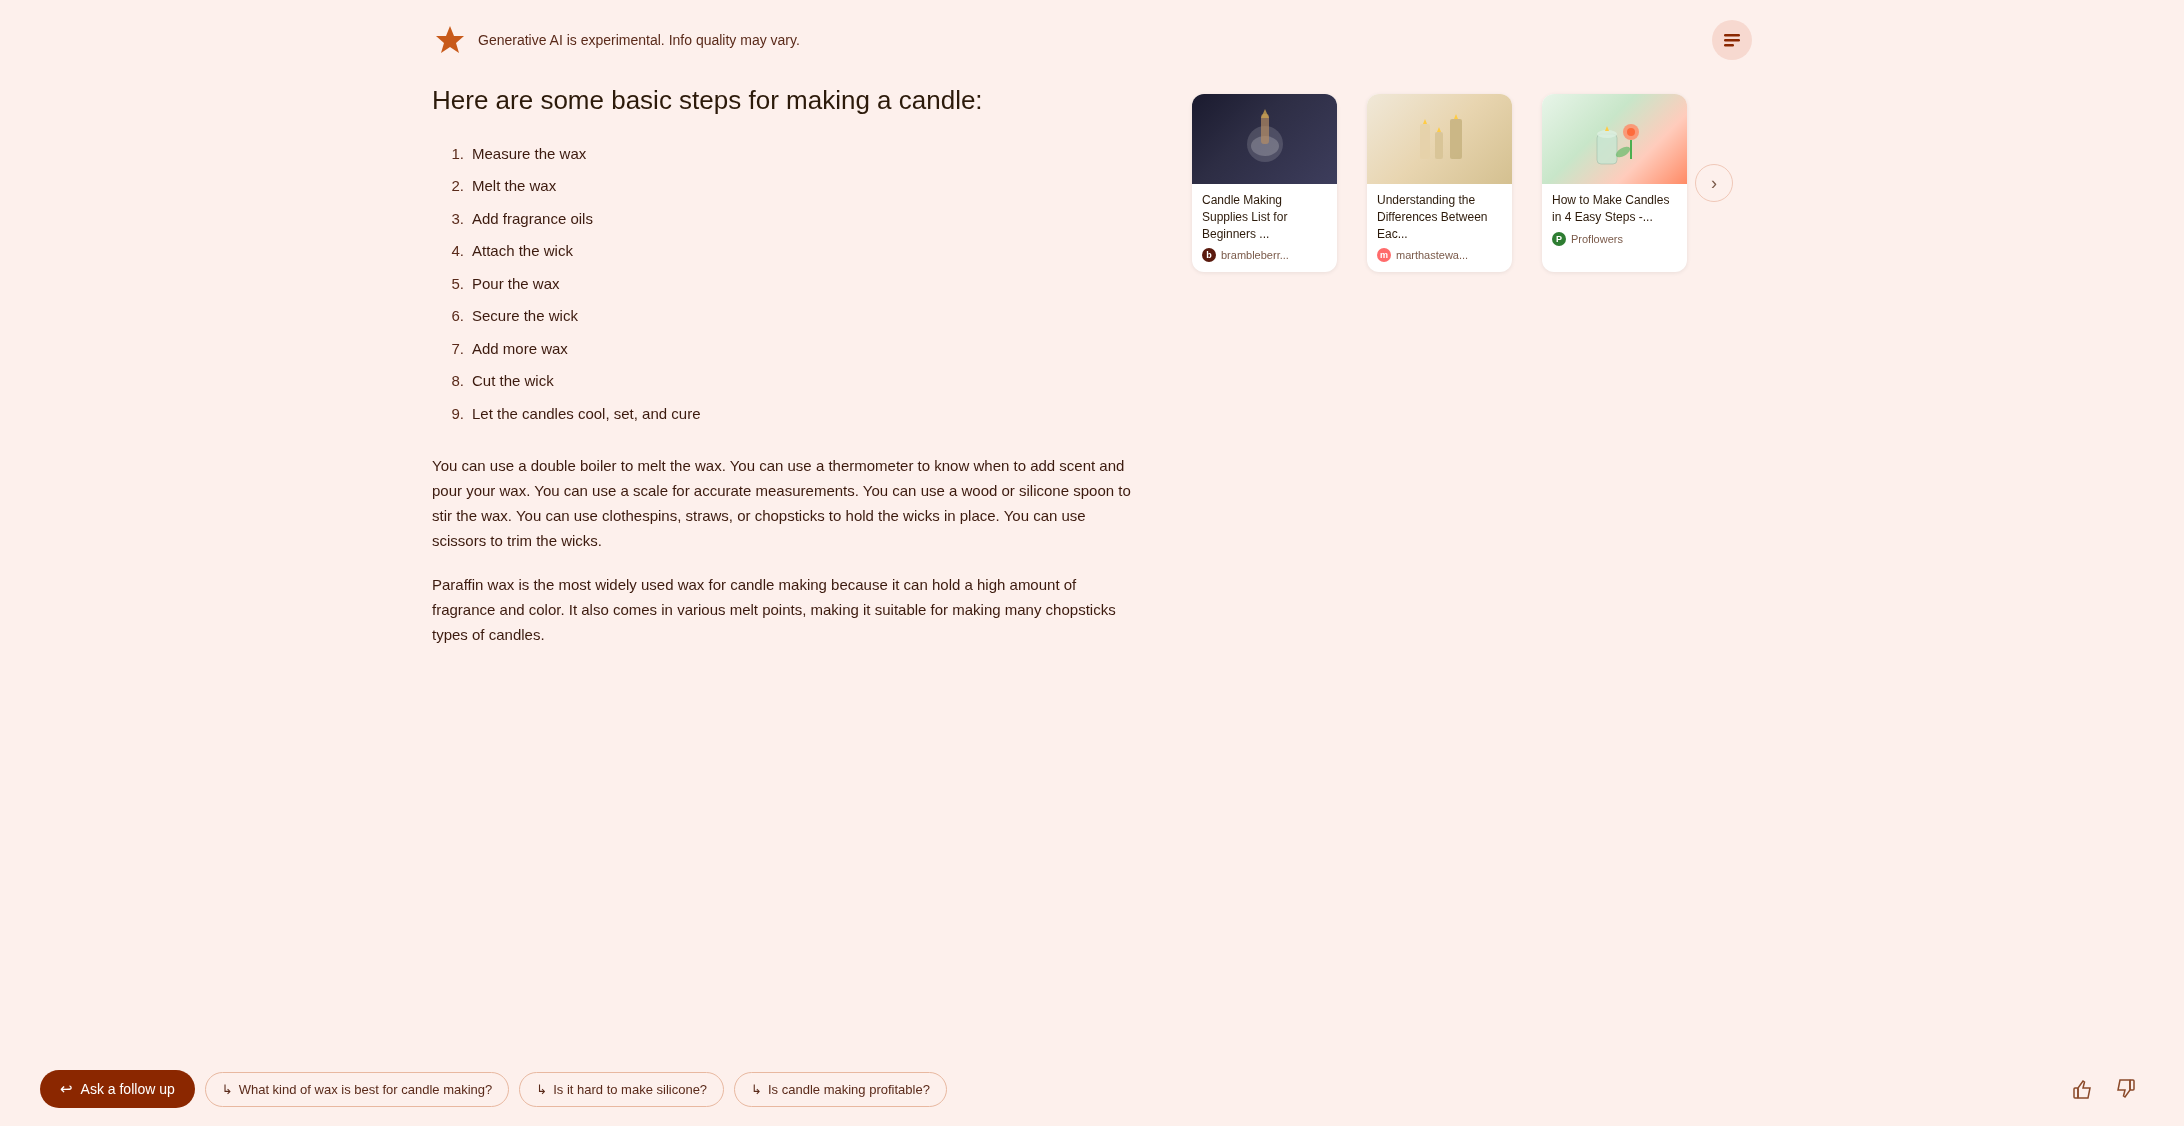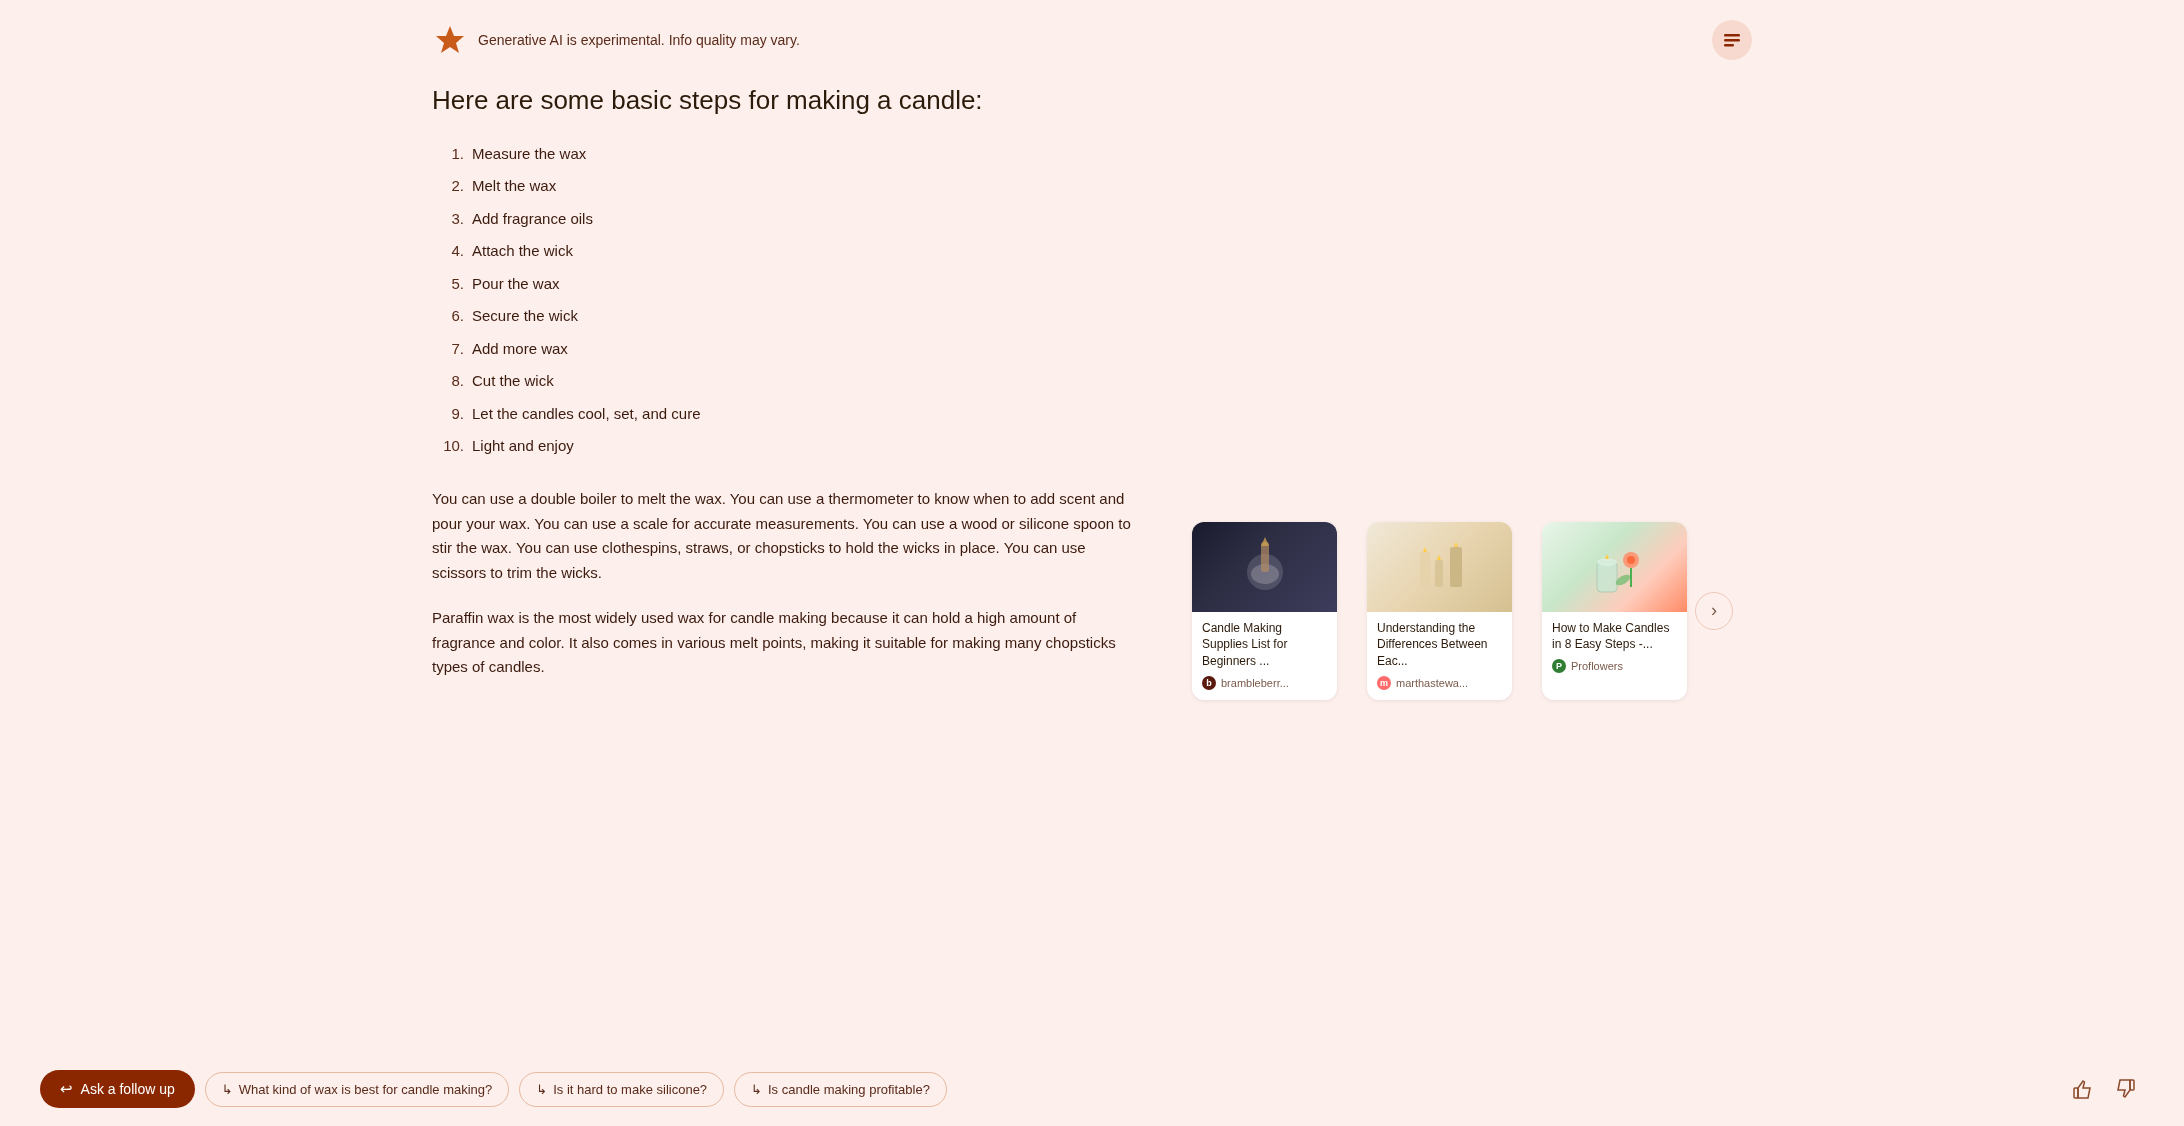--- a/index.html
+++ b/index.html
@@ -47,21 +47,21 @@
       cursor: pointer;
       display: flex;
       align-items: center;
       justify-content: center;
     }
 
     
     .main-content {
       display: flex;
       gap: 40px;
-      align-items: flex-end;
+      align-items: flex-start;
     }
 
     
     .response-section {
       flex: 1;
       max-width: 700px;
     }
 
     .response-title {
       font-size: 26px;
@@ -305,24 +305,20 @@
             <span>Add more wax</span>
           </li>
         <li>
             <span class="step-num">8.</span>
             <span>Cut the wick</span>
           </li>
         <li>
             <span class="step-num">9.</span>
             <span>Let the candles cool, set, and cure</span>
           </li>
-        <li>
-            <span class="step-num">10.</span>
-            <span>Light and enjoy</span>
-          </li>
       </ol>
 
       <p class="response-para">You can use a double boiler to melt the wax. You can use a thermometer to know when to add scent and pour your wax. You can use a scale for accurate measurements. You can use a wood or silicone spoon to stir the wax. You can use clothespins, straws, or chopsticks to hold the wicks in place. You can use scissors to trim the wicks.</p>
       <p class="response-para">Paraffin wax is the most widely used wax for candle making because it can hold a high amount of fragrance and color. It also comes in various melt points, making it suitable for making many chopsticks types of candles.</p>
     </div>
 
     <div class="sources-section">
       <div class="cards-container">
 
         <div class="source-card">
@@ -373,21 +369,21 @@
               <ellipse cx="32" cy="30" rx="10" ry="4" fill="rgba(220,240,225,0.8)"></ellipse>
               <polygon points="32,22 34,27 30,27" fill="#ffcc44"></polygon>
 
               <circle cx="56" cy="28" r="8" fill="#ff8a65" opacity="0.8"></circle>
               <circle cx="56" cy="28" r="4" fill="#ff5722" opacity="0.7"></circle>
               <line x1="56" y1="36" x2="56" y2="55" stroke="#4caf50" stroke-width="2"></line>
               <ellipse cx="48" cy="48" rx="8" ry="4" fill="#66bb6a" opacity="0.7" transform="rotate(-30 48 48)"></ellipse>
             </svg>
           </div>
           <div class="source-card-body">
-            <div class="source-card-title">How to Make Candles in 8 Easy Steps -...</div>
+            <div class="source-card-title">How to Make Candles in 4 Easy Steps -...</div>
             <div class="source-card-site">
               <div class="site-icon site-icon-p">P</div>
               <span>Proflowers</span>
             </div>
           </div>
         </div>
 
       </div>
 
       <button class="next-btn">

